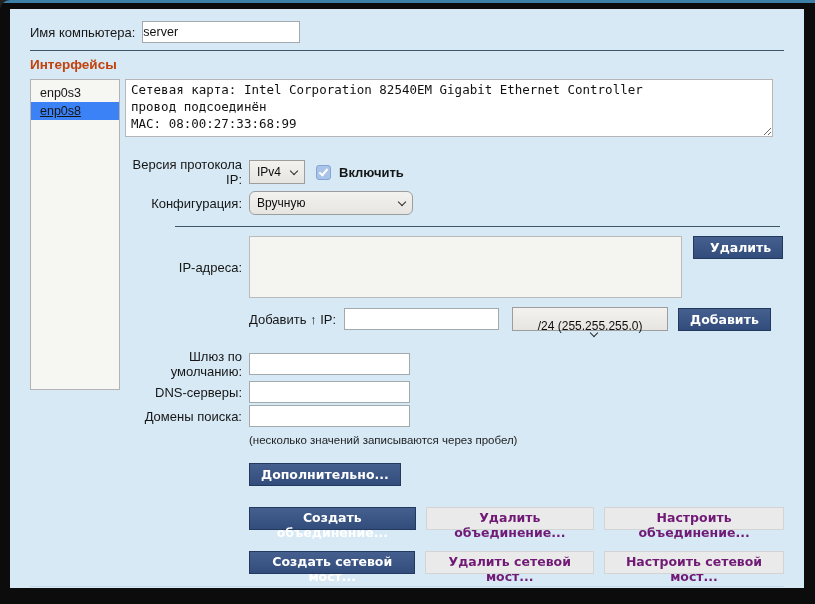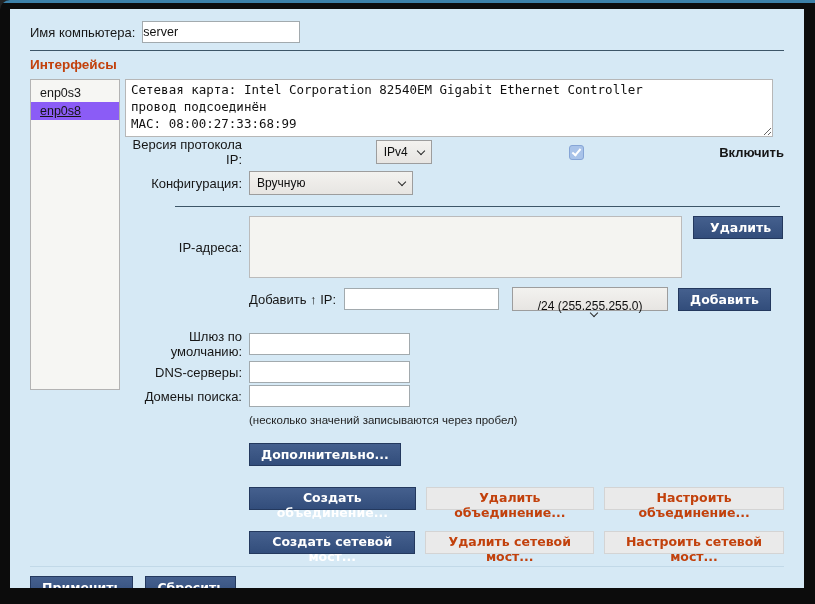--- a/index.html
+++ b/index.html
@@ -26,40 +26,40 @@
   .hr1 { border:none; border-top:1px solid #3d5668; margin:7px 0 0 0; }
   .hr3 { border:none; border-top:1px solid #c2d9e8; margin:12px 0 0 0; }
   .section-title { font-weight:bold; font-size:13.5px; margin:6px 0 7px 0; color:#c2410c; }
   
   .main { display:flex; align-items:flex-start; }
   .iface-list {
     width:90px; height:311px; background:#f6f6f3; border:1px solid #b3b3b3;
     margin-right:5px; padding-top:4px; flex:none;
   }
   .iface-item { font-size:12.5px; padding:2px 4px 2px 9px; cursor:default; }
-  .iface-item.selected { background:#8b5cf6; text-decoration:underline; }
+  .iface-item.selected { background:#3b82f6; text-decoration:underline; }
   .form-col { flex:1; min-width:0; }
   .details {
     width:648px; height:58px; background:#fff; border:1px solid #b7b7b7;
     font-family:"DejaVu Sans Mono","Liberation Mono",monospace; font-size:12.5px; line-height:1.35;
     padding:2px 5px; color:#111; resize:both; outline:none; display:block;
   }
   
   .frow { display:flex; align-items:center; margin-top:4px; }
   .flabel { width:124px; padding-right:7px; text-align:right; flex:none; }
-  .row-ipv { margin-top:0;justify-content:space-between; }
+  .row-ipv { margin-top:20px; }
   .select {
     display:inline-flex; align-items:center; justify-content:space-between;
     height:21px; padding:11px 7px; background:linear-gradient(#f3f2ef,#e7e5e2);
     border:1px solid #9d9d9d; font-size:12px; color:#0d0d0d; cursor:default;
   }
   .chev { width:6px; height:6px; border-right:1.6px solid #2a2a2a; border-bottom:1.6px solid #2a2a2a;
           transform:rotate(45deg); margin-left:8px; margin-top:-3px; flex:none; }
   .sel-ipv { width:56px; }
-  .sel-config { width:164px; }
+  .sel-config { width:164px;border-radius:6px; }
   .sel-mask { width:156px; }
   .checkbox {
     width:15px; height:15px; background:#a9c3e9; border:1px solid #86a5d6; border-radius:3px;
     margin-left:11px; position:relative; display:inline-block; flex:none; cursor:default;
   }
   .checkbox .check {
     position:absolute; left:4px; top:1px; width:5px; height:9px;
     border-right:2px solid #fff; border-bottom:2px solid #fff; transform:rotate(40deg);
   }
   .cb-label { font-weight:bold; margin-left:8px; }
@@ -68,21 +68,21 @@
   .row-addr { margin-top:9px; align-items:flex-start; }
   .row-addr .flabel { align-self:center; }
   .addr-list { width:433px; height:62px; background:#f4f4f1; border:1px solid #bbb; flex:none; }
   
   .btn {
     background:linear-gradient(#45608e,#324d7b); border:1px solid #24395e; color:#fff;
     font-family:"DejaVu Sans", sans-serif; font-weight:bold; font-size:12.5px;
     height:23px; padding:2px 11px; cursor:pointer;
   }
   .btn-disabled {
-    background:#eaeaea; border:1px solid #d4d4d4; color:#c2410c;
+    background:#eaeaea; border:1px solid #d4d4d4; color:#701a75;
     font-family:"DejaVu Sans", sans-serif; font-weight:bold; font-size:12.5px;
     height:23px; padding:2px 11px; cursor:default;
   }
   .row-addr .btn { margin-left:11px;padding-left:16px; }
   .row-add { margin-top:9px; margin-left:124px; }
   .add-label { margin-right:8px; }
   .add-input { width:155px; }
   .row-add .select { margin-left:13px;flex-direction:column; }
   .row-add .btn { margin-left:10px; }
   .row-gw { margin-top:18px; }

